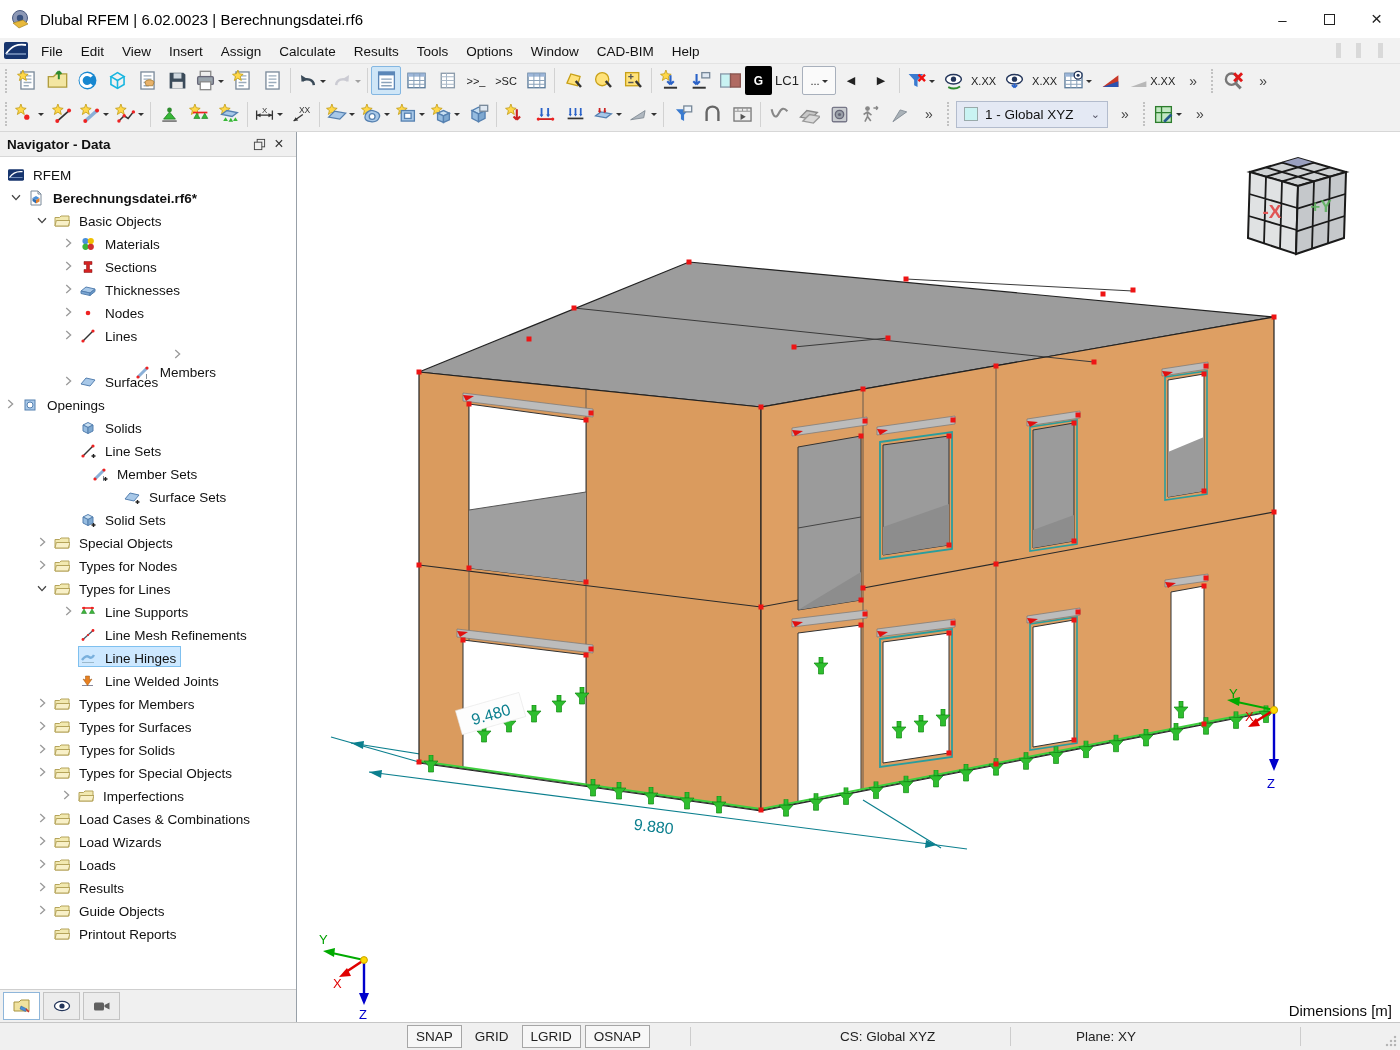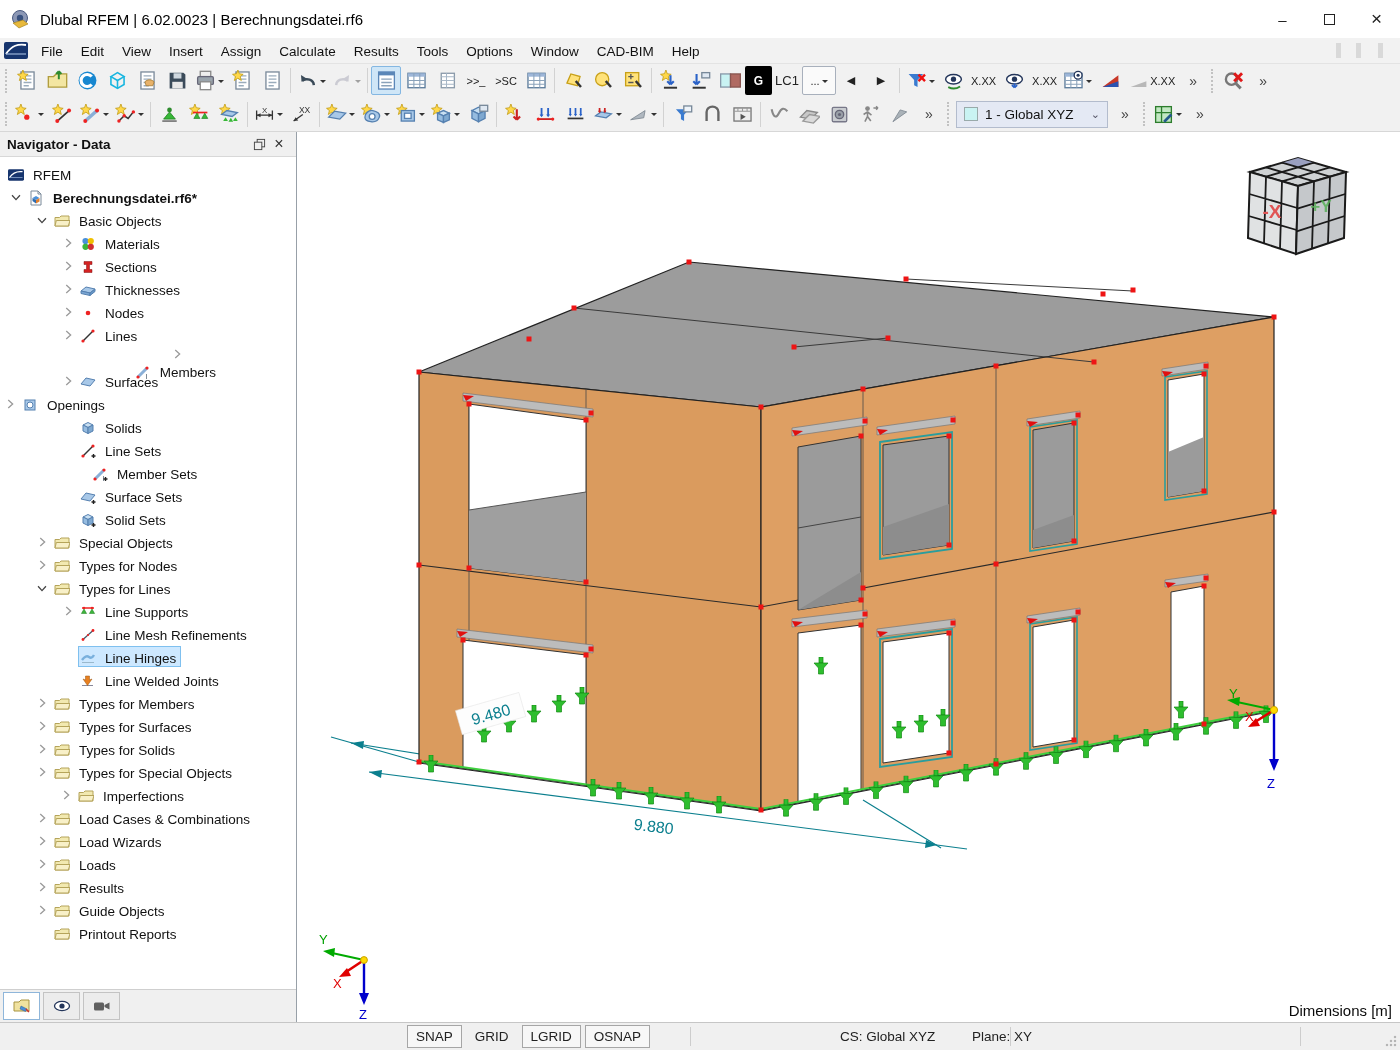--- a/index.html
+++ b/index.html
@@ -918,21 +918,21 @@
               <path d="M3 13L12 4" stroke="#8ab0d8" stroke-width="3"></path>
               <circle cx="3" cy="13" r="1.6" fill="#e22"></circle>
               <circle cx="12" cy="4" r="1.6" fill="#e22"></circle>
               <text x="10.5" y="14.5" font-size="6.5" fill="#345">I</text>
               <path d="M11.5 13h4M13.5 11v4" stroke="#222" stroke-width="1.4"></path>
             </svg>
           </span>
           <span class="tlbl">Member Sets</span>
         </span>
       </div>
-      <div class="trow" style="padding-left: 58px;">
+      <div class="trow" style="padding-left: 58px; gap: 44px;">
         <span class="arr"></span>
         <span class="body">
           <span class="ticon">
             <svg viewBox="0 0 16 16">
               <polygon points="1,10 6,4 15,6 10,12" fill="#a8c8e8" stroke="#5580b0"></polygon>
               <path d="M11.5 13h4M13.5 11v4" stroke="#222" stroke-width="1.4"></path>
             </svg>
           </span>
           <span class="tlbl">Surface Sets</span>
         </span>
@@ -1520,16 +1520,16 @@
 <div id="statusbar">
   <div class="sb-abs" style="left:407px" id="sb-toggles">
       <span class="stoggle">SNAP</span>
       <span class="stoggle flat">GRID</span>
       <span class="stoggle">LGRID</span>
       <span class="stoggle">OSNAP</span>
     </div>
   <div class="sbsep" style="left:690px"></div>
   <div class="sb-abs" style="left:840px">CS: Global XYZ</div>
   <div class="sbsep" style="left:1010px"></div>
-  <div class="sb-abs" style="left:972px">Plane: XY</div>
+  <div class="sb-abs" style="left:1076px">Plane: XY</div>
   <div class="sbsep" style="left:1300px"></div>
   <div class="grip"></div>
 </div>
 
 </body></html>

